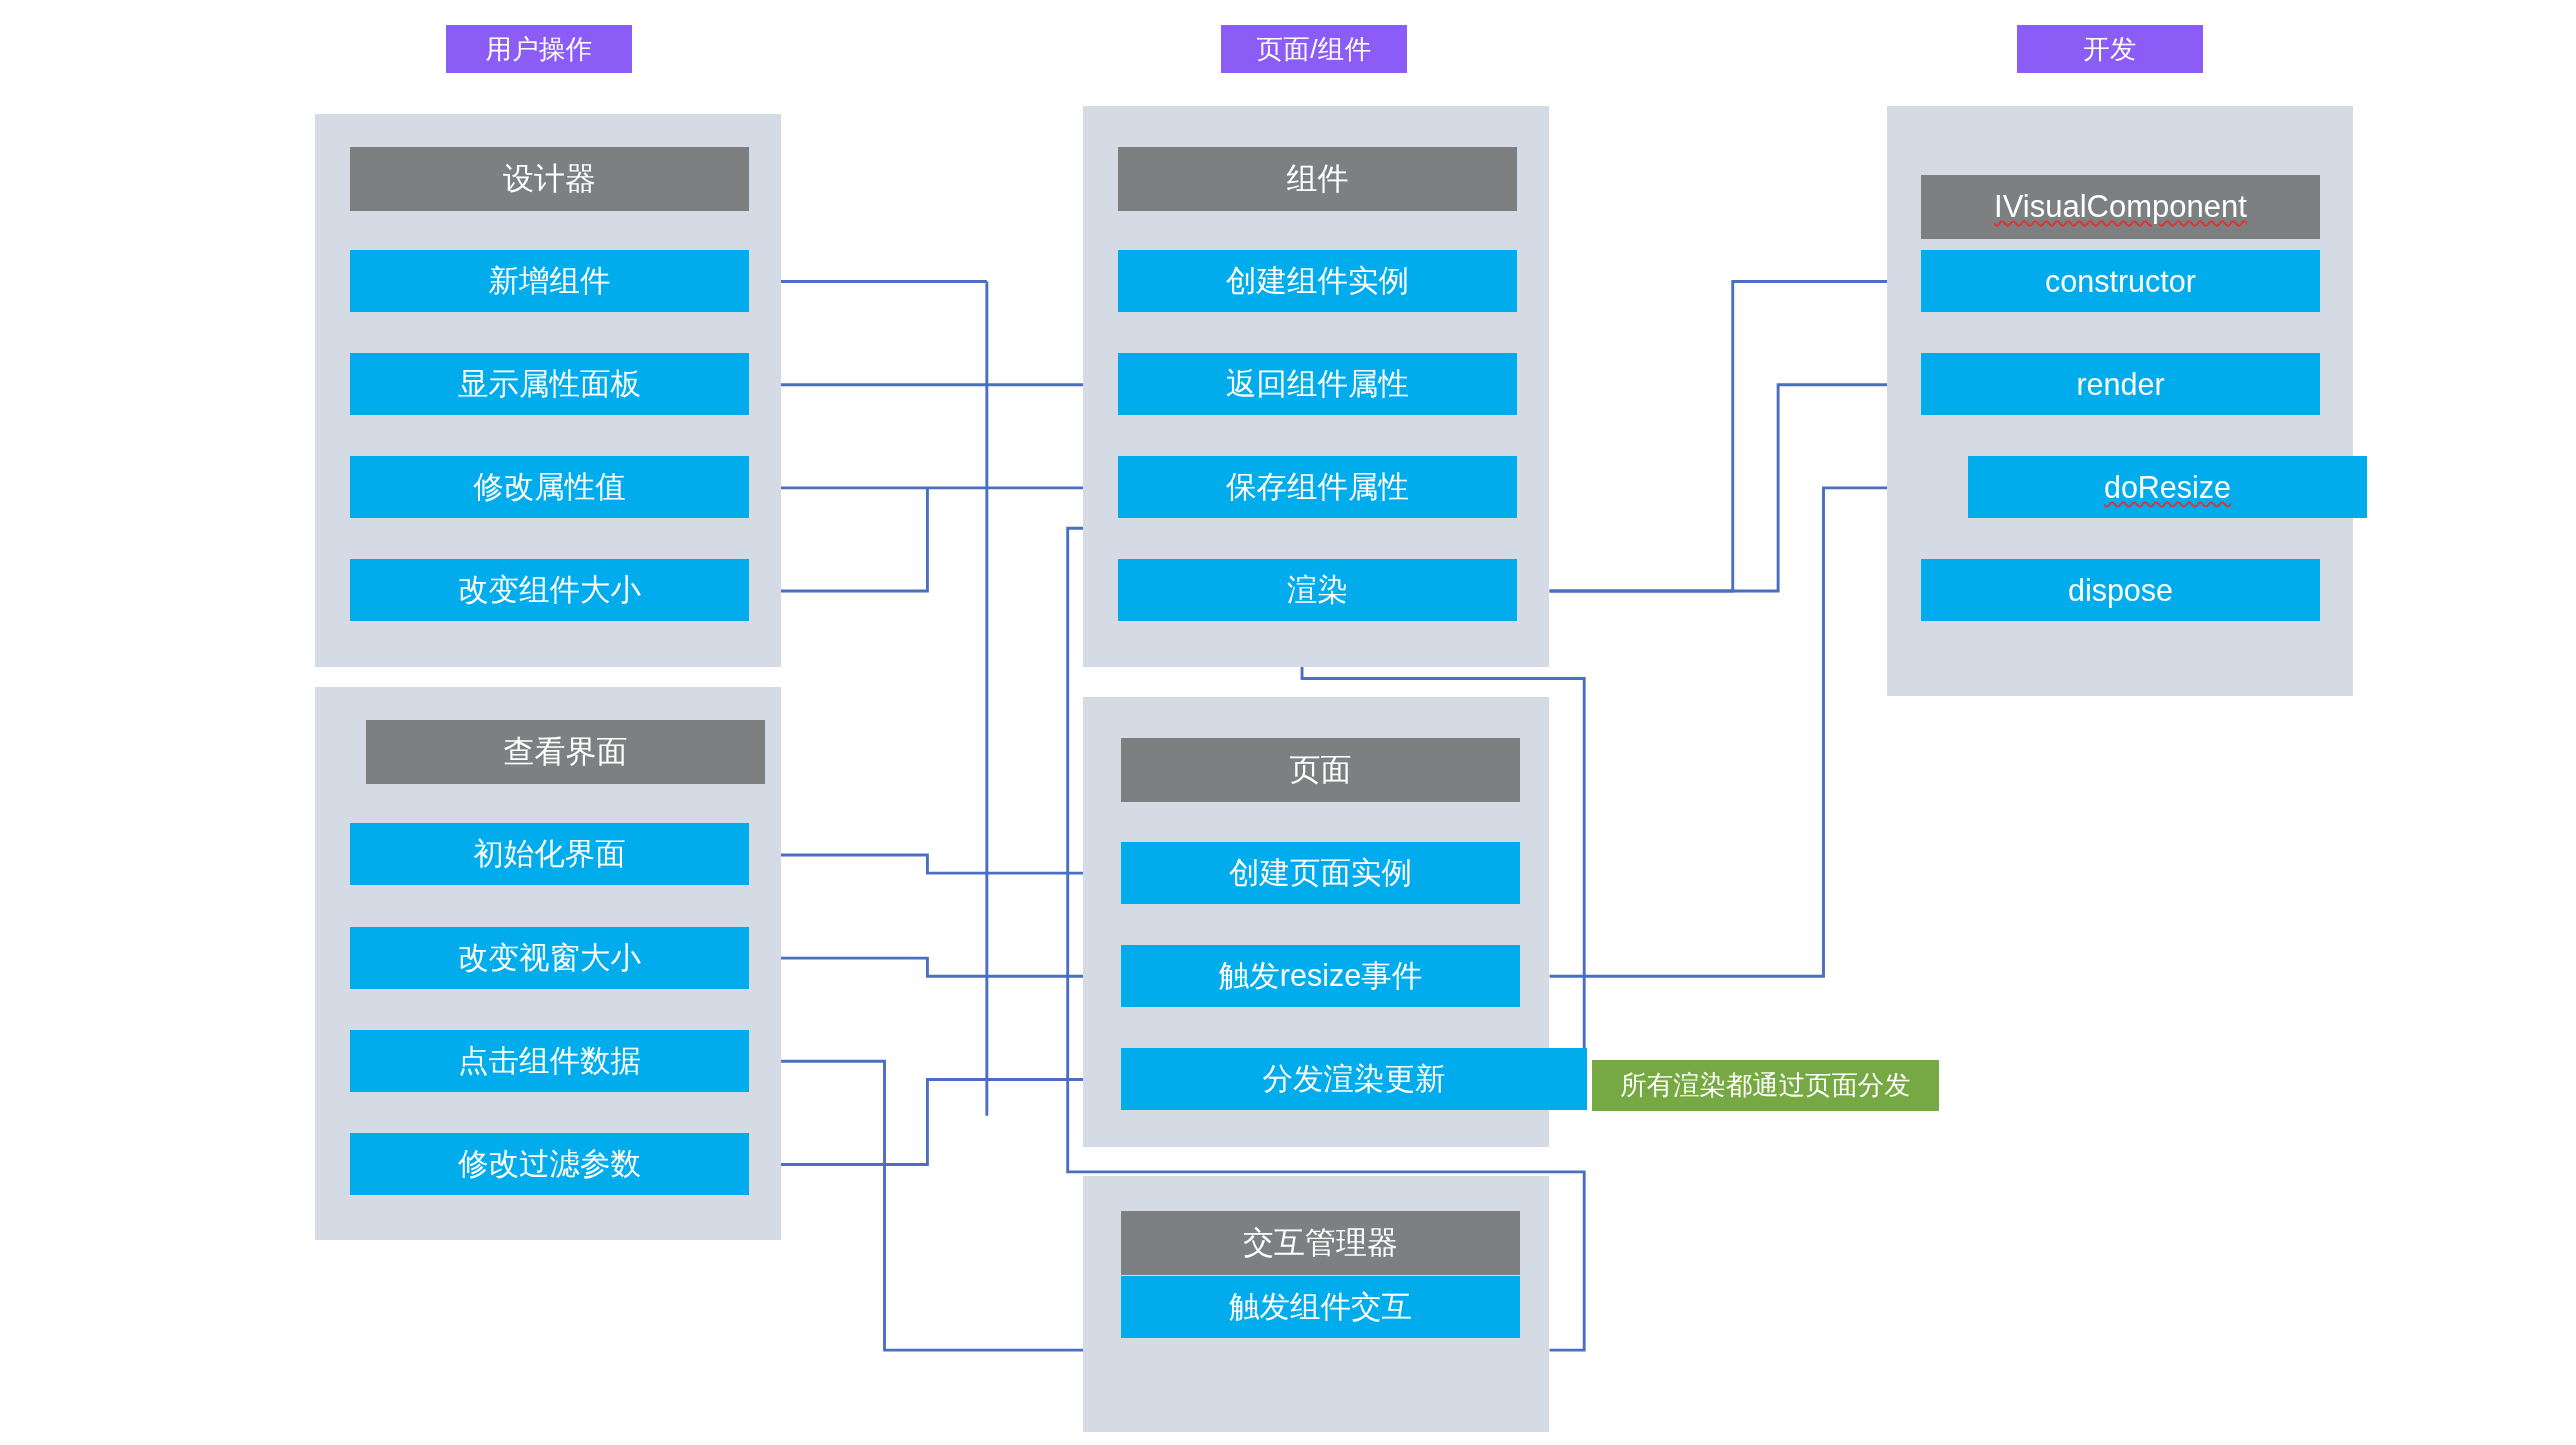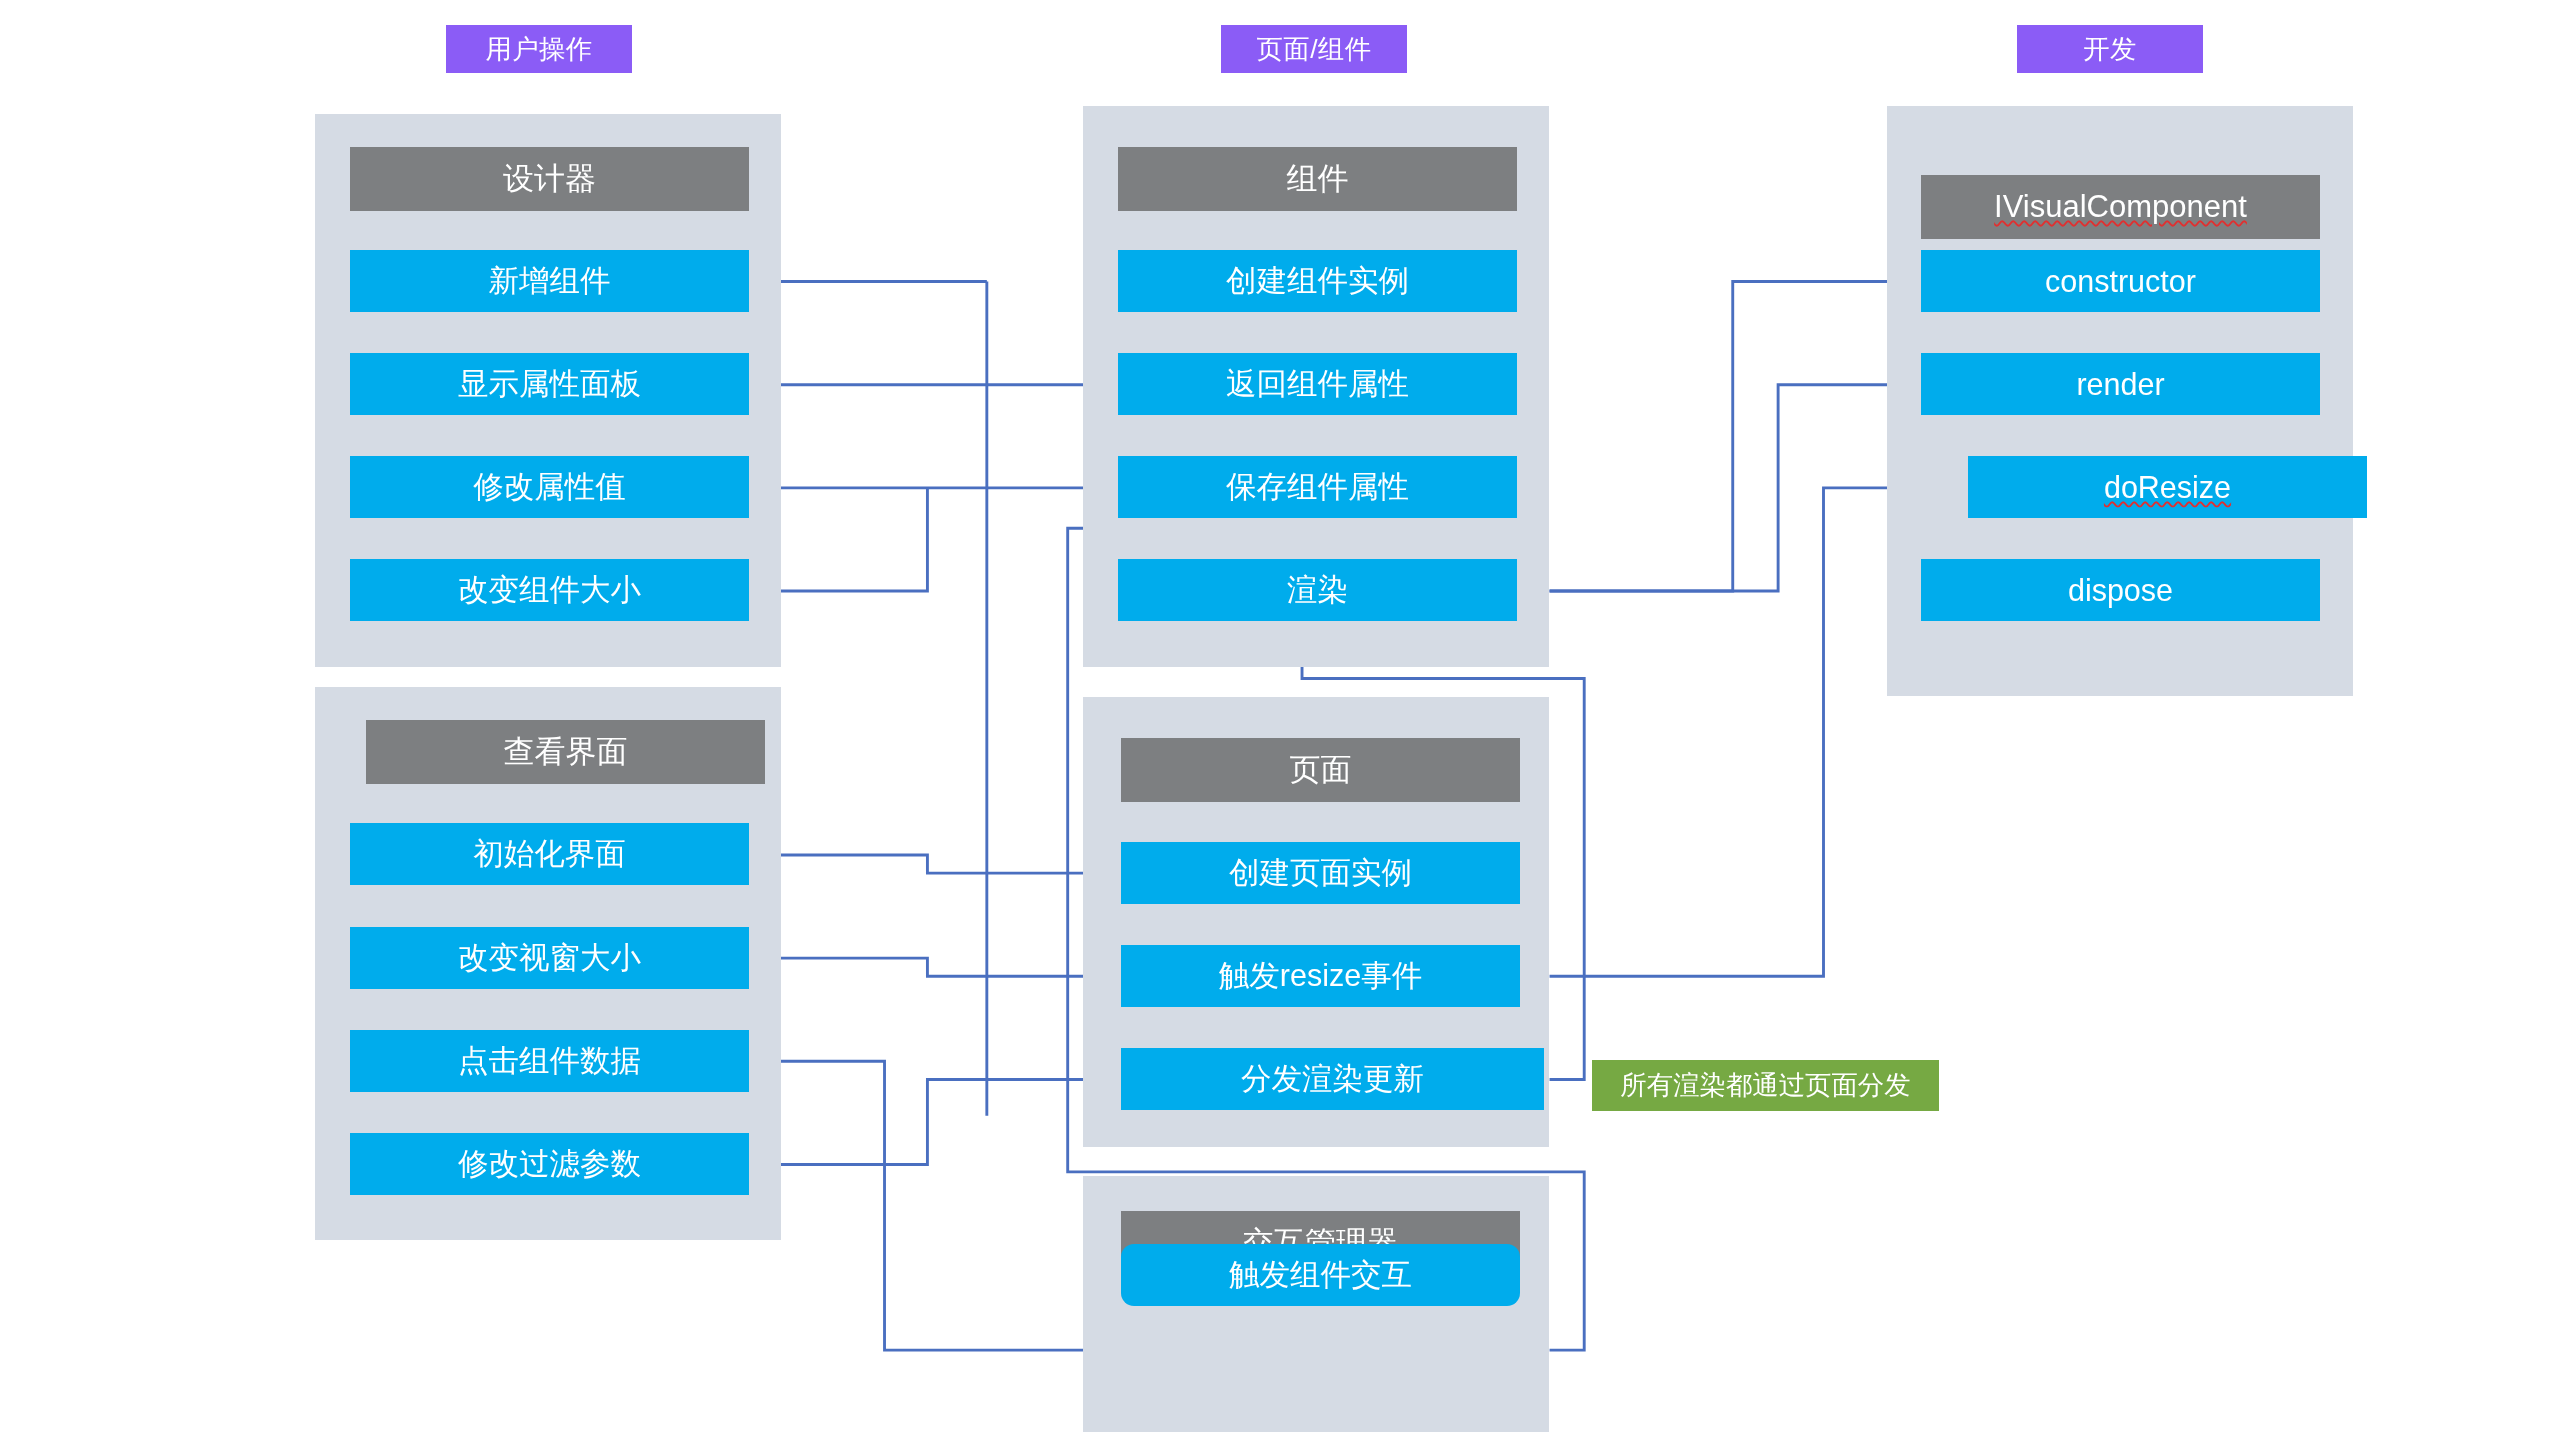--- a/index.html
+++ b/index.html
@@ -201,29 +201,29 @@
   <div class="group" style="left:1083px;top:697px;width:466px;height:450px;"></div>
   <div class="grp-title" style="left:1121px;top:738px;width:399px;height:64px;">
     <span>页面</span>
   </div>
   <div class="node" style="left:1121px;top:842px;width:399px;height:62px;">
     <span>创建页面实例</span>
   </div>
   <div class="node" style="left:1121px;top:945px;width:399px;height:62px;">
     <span>触发resize事件</span>
   </div>
-  <div class="node" style="left:1121px;top:1048px;width:423px;height:62px;">
+  <div class="node" style="left:1121px;top:1048px;width:466px;height:62px;">
     <span>分发渲染更新</span>
   </div>
 
   <div class="group" style="left:1083px;top:1176px;width:466px;height:256px;"></div>
   <div class="grp-title" style="left:1121px;top:1211px;width:399px;height:64px;">
     <span>交互管理器</span>
   </div>
-  <div class="node" style="left:1121px;top:1244px;width:399px;height:62px;border-radius:13px;">
+  <div class="node" style="left:1121px;top:1276px;width:399px;height:62px;">
     <span>触发组件交互</span>
   </div>
 
   <div class="group" style="left:1887px;top:106px;width:466px;height:590px;"></div>
   <div class="grp-title spell" style="left:1921px;top:147px;width:399px;height:64px;margin-top:28px;">
     <span>IVisualComponent</span>
   </div>
   <div class="node" style="left:1921px;top:250px;width:399px;height:62px;">
     <span>constructor</span>
   </div>

